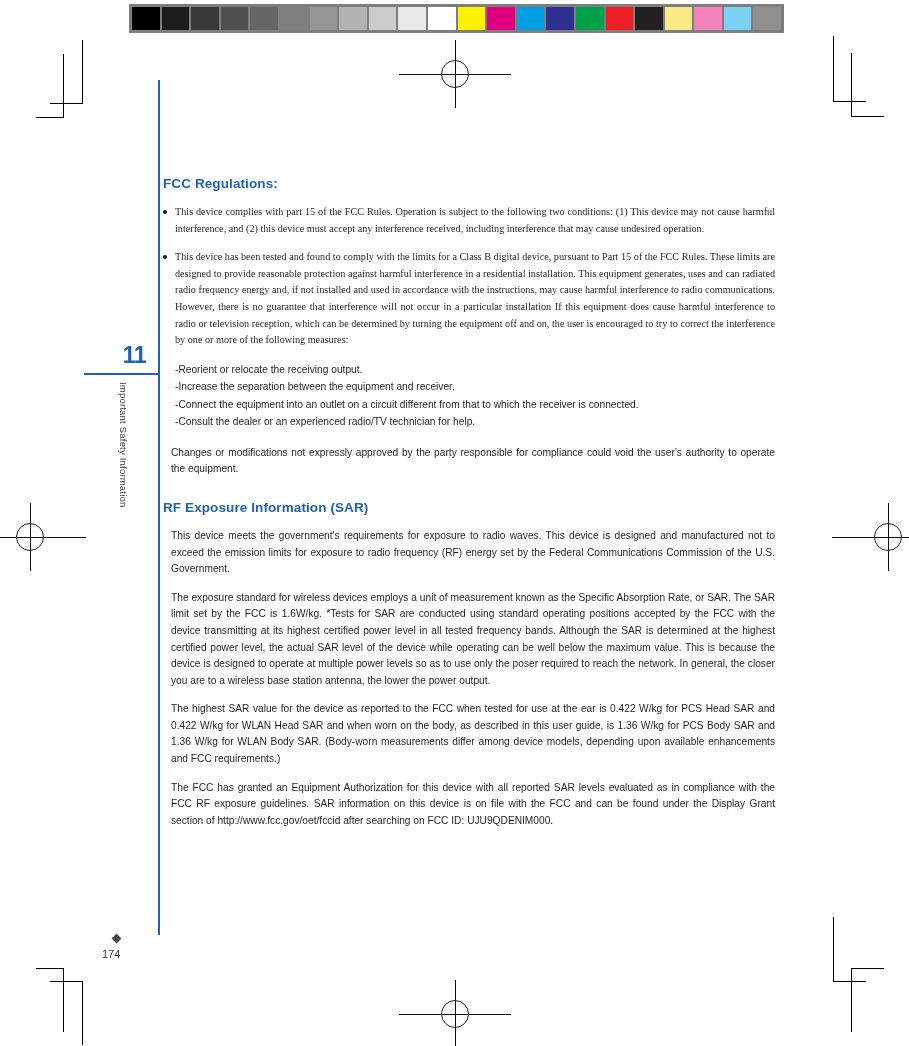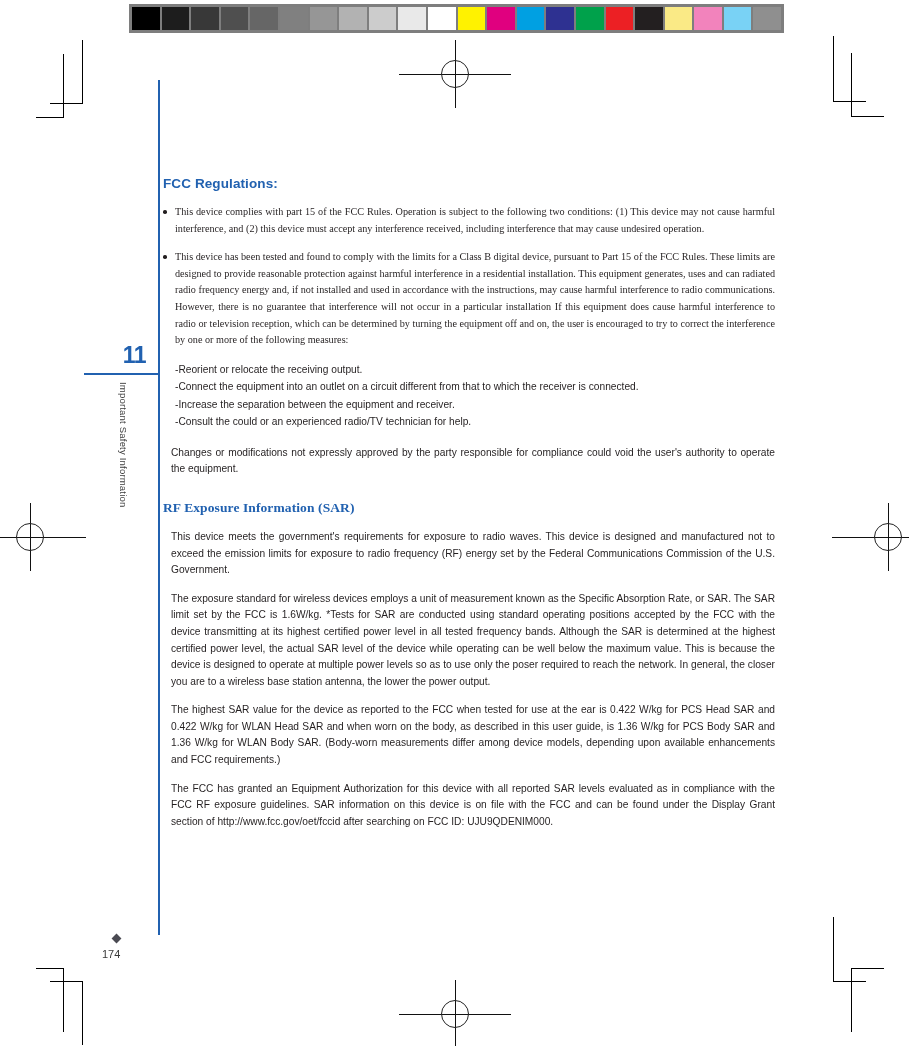--- a/index.html
+++ b/index.html
@@ -151,21 +151,20 @@
   }
   h2.section-heading {
     margin: 0 0 13px 0;
     font-size: 13.5px;
     font-weight: bold;
     color: #2161b0;
     letter-spacing: 0.1px;
   }
   h2.section-heading.spaced {
     margin-top: 22px;
-    font-family: Liberation Serif, serif;
   }
   p.body-text {
     margin: 0 0 12px 8px;
     font-size: 10.2px;
     line-height: 16.6px;
     color: #231f20;
     text-align: justify;
   }
   ul.bullets {
     list-style: none;
@@ -293,23 +292,23 @@
         <span>This device complies with part 15 of the FCC Rules. Operation is subject to the following two conditions: (1) This device may not cause harmful interference, and (2) this device must accept any interference received, including interference that may cause undesired operation.</span>
       </li>
       <li>
         <span class="dot"></span>
         <span>This device has been tested and found to comply with the limits for a Class B digital device, pursuant to Part 15 of the FCC Rules. These limits are designed to provide reasonable protection against harmful interference in a residential installation. This equipment generates, uses and can radiated radio frequency energy and, if not installed and used in accordance with the instructions, may cause harmful interference to radio communications. However, there is no guarantee that interference will not occur in a particular installation If this equipment does cause harmful interference to radio or television reception, which can be determined by turning the equipment off and on, the user is encouraged to try to correct the interference by one or more of the following measures:</span>
       </li>
     </ul>
 
     <ul class="measures">
       <li>-Reorient or relocate the receiving output.</li>
+      <li>-Increase the separation between the equipment and receiver.</li>
       <li>-Connect the equipment into an outlet on a circuit different from that to which the receiver is connected.</li>
-      <li>-Increase the separation between the equipment and receiver.</li>
-      <li>-Consult the could or an experienced radio/TV technician for help.</li>
+      <li>-Consult the dealer or an experienced radio/TV technician for help.</li>
     </ul>
 
     <p class="body-text">Changes or modifications not expressly approved by the party responsible for compliance could void the user's authority to operate the equipment.</p>
 
     <h2 class="section-heading spaced">RF Exposure Information (SAR)</h2>
 
     <p class="body-text">This device meets the government's requirements for exposure to radio waves.  This device is designed and manufactured not to exceed the emission limits for exposure to radio frequency (RF) energy set by the Federal Communications Commission of the U.S. Government.</p>
     <p class="body-text">The exposure standard for wireless devices employs a unit of measurement known as the Specific Absorption Rate, or SAR.  The SAR limit set by the FCC is 1.6W/kg.  *Tests for SAR are conducted using standard operating positions accepted by the FCC with the device transmitting at its highest certified power level in all tested frequency bands.  Although the SAR is determined at the highest certified power level, the actual SAR level of the device while operating can be well below the maximum value.  This is because the device is designed to operate at multiple power levels so as to use only the poser required to reach the network.  In general, the closer you are to a wireless base station antenna, the lower the power output.</p>
     <p class="body-text">The highest SAR value for the device as reported to the FCC when tested for use at the ear is 0.422 W/kg for PCS Head SAR and 0.422 W/kg for WLAN Head SAR and when worn on the body, as described in this user guide, is 1.36 W/kg for PCS Body SAR and 1.36 W/kg for WLAN Body SAR. (Body-worn measurements differ among device models, depending upon available enhancements and FCC requirements.)</p>
     <p class="body-text">The FCC has granted an Equipment Authorization for this device with all reported SAR levels evaluated as in compliance with the FCC RF exposure guidelines.  SAR information on this device is on file with the FCC and can be found under the Display Grant section of http://www.fcc.gov/oet/fccid after searching on FCC ID: UJU9QDENIM000.</p>

